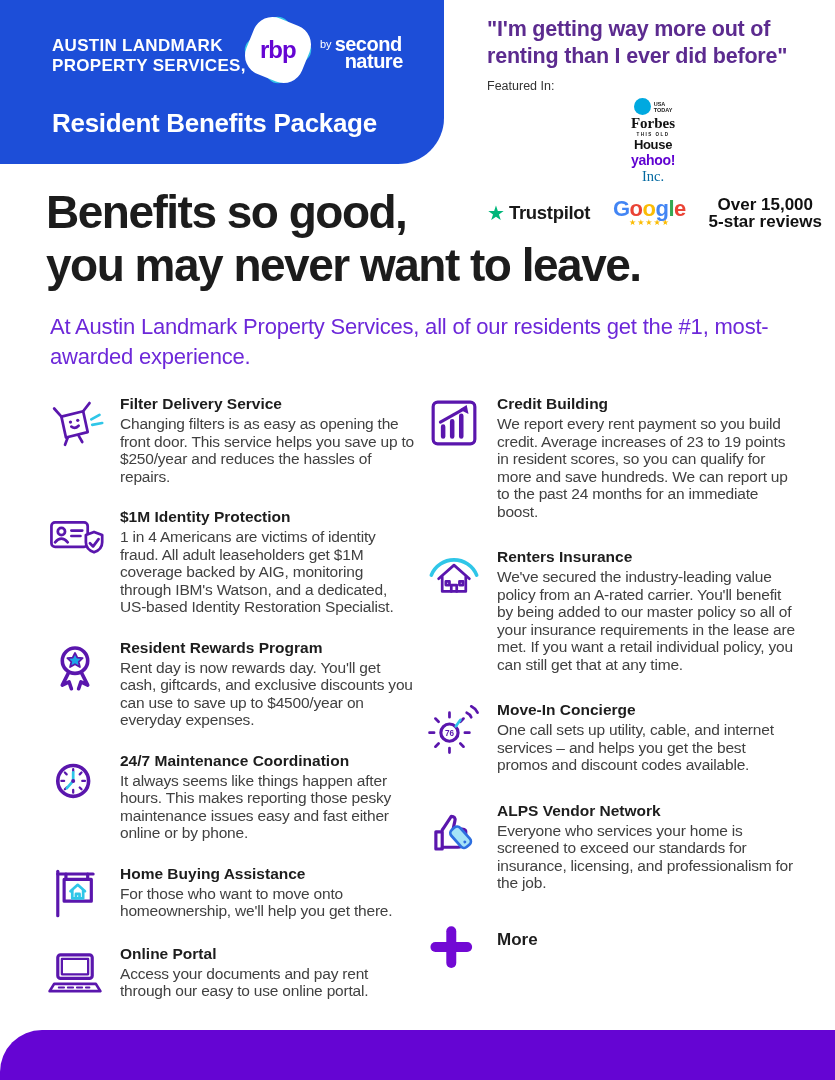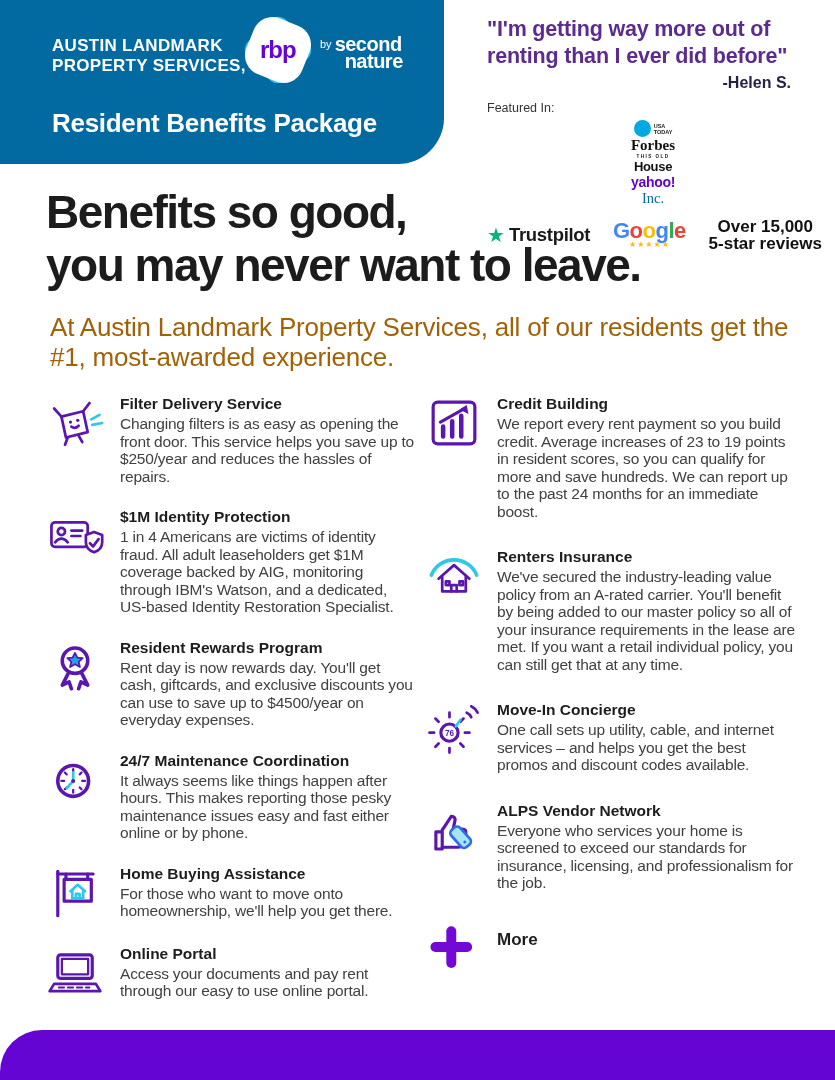--- a/index.html
+++ b/index.html
@@ -2,21 +2,21 @@
 <html><head>
 <meta charset="utf-8">
 <style>
   * { margin:0; padding:0; box-sizing:border-box; }
   html,body { background:#e9e9e9; }
   body { font-family:"Liberation Sans", sans-serif; }
   .page { position:relative; width:835px; height:1080px; background:#ffffff; overflow:hidden; margin:0 auto; }
 
   
   .header-band { position:absolute; left:0; top:0; width:444px; height:164px;
-    background:#0369a1; border-radius:0 0 46px 0; color:#fff; }
+    background:#1d4ed8; border-radius:0 0 46px 0; color:#fff; }
   .company-name { position:absolute; left:52px; top:36px; font-size:17px; font-weight:700;
     line-height:20px; letter-spacing:.3px; }
   .rbp-logo { position:absolute; left:244px; top:16px; width:68px; height:68px; }
   .rbp-cyan { position:absolute; left:7px; top:7px; width:54px; height:54px; background:#35c4e8;
     border-radius:12px; transform:rotate(45deg); }
   .rbp-white { position:absolute; left:4px; top:4px; width:60px; height:60px; background:#ffffff;
     border-radius:20px; transform:rotate(22deg); display:flex; align-items:center; justify-content:center; }
   .rbp-white span { transform:rotate(-22deg); color:#6505d3; font-size:24px; font-weight:800; letter-spacing:-1px; }
   .by-brand { position:absolute; left:320px; top:36px; display:flex; align-items:flex-start; gap:3px; }
   .by-brand .by { font-size:11px; font-weight:400; margin-top:2px; }
@@ -44,22 +44,22 @@
   .tp-star { color:#00b67a; font-size:20px; line-height:20px; }
   .tp-name { font-size:18.5px; font-weight:800; color:#191919; letter-spacing:-.3px; }
   .google { text-align:center; }
   .g-word { font-size:22px; font-weight:600; letter-spacing:-.5px; line-height:20px; }
   .g-stars { font-size:8px; color:#fbbc05; letter-spacing:1px; line-height:8px; }
   .reviews { font-size:17px; font-weight:800; color:#111; line-height:17px; text-align:center; }
 
   
   .headline { position:absolute; left:46px; top:186px; font-size:46px; font-weight:800;
     color:#1c1c1c; line-height:53px; letter-spacing:-1.5px; }
-  .subheadline { position:absolute; left:50px; top:312px; width:748px; font-size:26px;
-    color:#a16207; line-height:30px; letter-spacing:-.2px; }
+  .subheadline { position:absolute; left:50px; top:312px; width:748px; font-size:22px;
+    color:#6d28d9; line-height:30px; letter-spacing:-.2px; }
 
   
   .col { position:absolute; top:394px; }
   .col-left { left:46px; width:370px; }
   .col-right { left:425px; width:370px; }
   .benefit { display:flex; margin-bottom:22px; }
   .col-right .benefit { margin-bottom:27px; }
   .bicon { width:58px; height:58px; flex-shrink:0; margin-right:16px; }
   .col-right .bicon { margin-right:14px; }
   .btitle { font-size:15.5px; font-weight:700; color:#1d1d1d; line-height:19px; margin-bottom:2px; }
@@ -97,21 +97,20 @@
       </div>
     </div>
     <div class="package-title">Resident Benefits Package</div>
   </div>
 
   <div class="testimonial">
     <div class="quote">
       <div>"I'm getting way more out of</div>
       <div>renting than I ever did before"</div>
     </div>
-    <div class="attribution">-Helen S.</div>
     <div class="featured-label">Featured In:</div>
     <div class="press-row">
       <div class="usa-today">
         <div class="usa-circle"></div>
         <div class="usa-text">
           <div>USA</div>
           <div>TODAY</div>
         </div>
       </div>
       <div class="forbes">Forbes</div>

